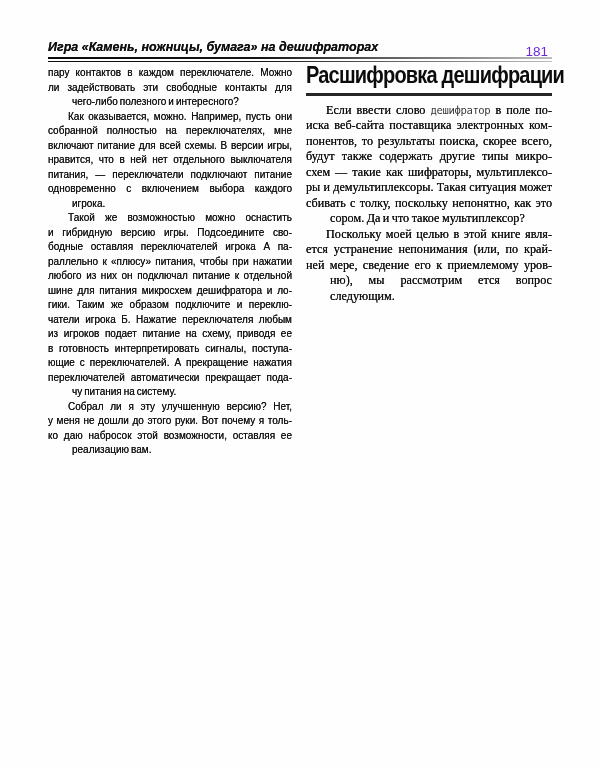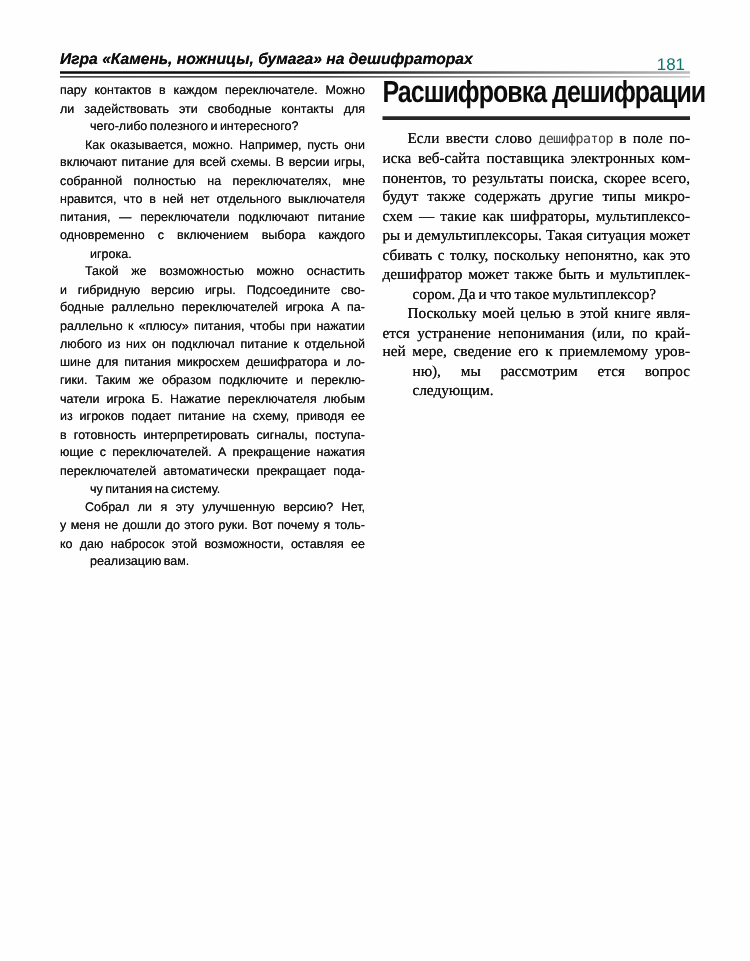--- a/index.html
+++ b/index.html
@@ -3,21 +3,21 @@
 <meta charset="utf-8">
 <style>
   html,body{margin:0;padding:0;background:#ffffff;}
   .page{position:relative;width:600px;height:769px;background:#fefefe;overflow:hidden;
         font-family:"Liberation Sans",sans-serif;}
 
   .running-header{position:absolute;left:48px;top:40px;
         font-style:italic;font-weight:bold;font-size:12.5px;line-height:15px;
         color:#101010;text-shadow:0 0 .3px #101010;}
   .page-number{position:absolute;top:44px;right:52px;
-        font-size:13.5px;line-height:15px;color:#0f766e;}
+        font-size:13.5px;line-height:15px;color:#6d28d9;}
 
   .header-rule{position:absolute;left:48px;top:57px;width:504px;height:7px;}
   .header-rule .rl{height:1.7px;
         background:linear-gradient(90deg,#0b0b0b 0%,#141414 42%,#6d6d6d 72%,#bdbdbd 100%);}
   .header-rule .rl + .rl{margin-top:2px;}
 
   .col-left{position:absolute;left:48px;top:66px;width:244px;
         font-size:10px;line-height:14.5px;color:#161616;
         word-spacing:-0.8px;text-shadow:0 0 .35px #161616;}
 
@@ -53,31 +53,31 @@
   </div>
 
   <div class="col-left">
       <div class="para">
         <div class="line">пару контактов в каждом переключателе. Можно</div>
         <div class="line">ли задействовать эти свободные контакты для</div>
         <div class="line endline">чего-либо полезного и интересного?</div>
       </div>
       <div class="para indent">
         <div class="line">Как оказывается, можно. Например, пусть они</div>
+        <div class="line">собранной полностью на переключателях, мне</div>
         <div class="line">включают питание для всей схемы. В версии игры,</div>
-        <div class="line">собранной полностью на переключателях, мне</div>
         <div class="line">нравится, что в ней нет отдельного выключателя</div>
         <div class="line">питания, — переключатели подключают питание</div>
         <div class="line">одновременно с включением выбора каждого</div>
         <div class="line endline">игрока.</div>
       </div>
       <div class="para indent">
         <div class="line">Такой же возможностью можно оснастить</div>
         <div class="line">и гибридную версию игры. Подсоедините сво-</div>
-        <div class="line">бодные раллельно переключателей игрока А па-</div>
+        <div class="line">бодные оставляя переключателей игрока А па-</div>
         <div class="line">раллельно к «плюсу» питания, чтобы при нажатии</div>
         <div class="line">любого из них он подключал питание к отдельной</div>
         <div class="line">шине для питания микросхем дешифратора и ло-</div>
         <div class="line">гики. Таким же образом подключите и переклю-</div>
         <div class="line">чатели игрока Б. Нажатие переключателя любым</div>
         <div class="line">из игроков подает питание на схему, приводя ее</div>
         <div class="line">в готовность интерпретировать сигналы, поступа-</div>
         <div class="line">ющие с переключателей. А прекращение нажатия</div>
         <div class="line">переключателей автоматически прекращает пода-</div>
         <div class="line endline">чу питания на систему.</div>
@@ -95,21 +95,20 @@
     <div class="heading-rule"></div>
     <div class="body">
         <div class="para indent">
           <div class="line"><span class="">Если ввести слово </span><span class="code">дешифратор</span><span class=""> в поле по-</span></div>
           <div class="line">иска веб-сайта поставщика электронных ком-</div>
           <div class="line">понентов, то результаты поиска, скорее всего,</div>
           <div class="line">будут также содержать другие типы микро-</div>
           <div class="line">схем — такие как шифраторы, мультиплексо-</div>
           <div class="line">ры и демультиплексоры. Такая ситуация может</div>
           <div class="line">сбивать с толку, поскольку непонятно, как это</div>
-          <div class="line">дешифратор может также быть и мультиплек-</div>
           <div class="line endline">сором. Да и что такое мультиплексор?</div>
         </div>
         <div class="para indent">
           <div class="line">Поскольку моей целью в этой книге явля-</div>
           <div class="line">ется устранение непонимания (или, по край-</div>
           <div class="line">ней мере, сведение его к приемлемому уров-</div>
           <div class="line endline">ню), мы рассмотрим ется вопрос следующим.</div>
         </div>
       </div>
   </div>

